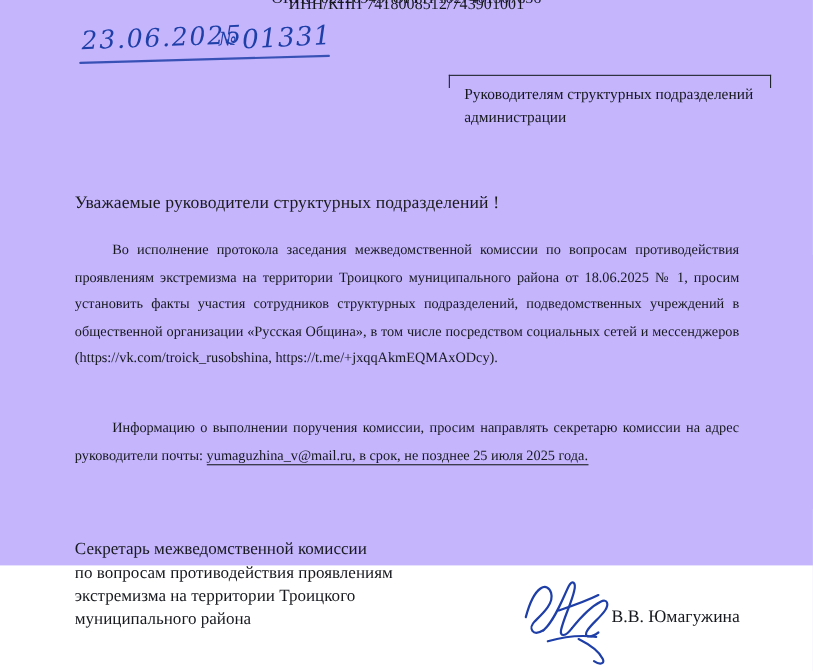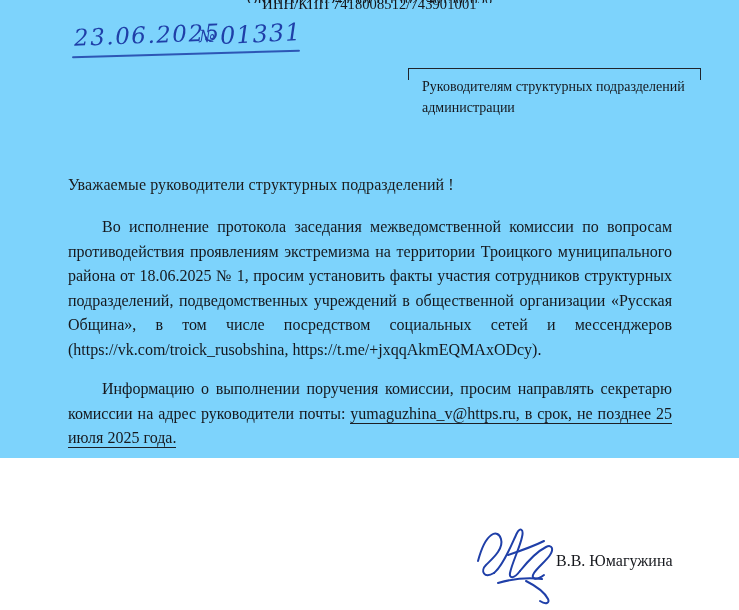--- a/index.html
+++ b/index.html
@@ -12,22 +12,22 @@
     background: #ffffff;
     font-family: "Liberation Serif", serif;
     color: #1b1b1b;
     overflow: hidden;
     position: relative;
   }
 
   .page {
     position: relative;
     width: 739px;
-    height: 458px;
-    background: #7dd3fc;
+    height: 514px;
+    background: #c4b5fd;
   }
 
   
   .header-block {
     position: absolute;
     top: -4px;
     left: 0;
     width: 739px;
     text-align: center;
     font-size: 14.5px;
@@ -133,21 +133,21 @@
     width: 604px;
     text-align: left;
     font-size: 16px;
     letter-spacing: 0.1px;
   }
 
   .para {
     position: absolute;
     left: 68px;
     width: 604px;
-    font-size: 16px;
+    font-size: 13px;
     line-height: 24.5px;
     text-align: justify;
     text-justify: inter-word;
     text-indent: 34px;
     color: #16181d;
   }
   .para-1 { top: 215px; }
   .para-2 { top: 377px; }
   .u-line {
     border-bottom: 1.3px solid #1c1f25;
@@ -219,23 +219,29 @@
     <div class="addressee-text">Руководителям структурных подразделений администрации</div>
   </div>
 
   <div class="salutation">Уважаемые руководители структурных подразделений !</div>
 
   <div class="para para-1">
     <span>Во исполнение протокола заседания межведомственной комиссии по вопросам противодействия проявлениям экстремизма на территории Троицкого муниципального района от 18.06.2025 № 1, просим  установить факты участия сотрудников структурных подразделений, подведомственных учреждений в общественной организации «Русская Община»,  в том числе посредством социальных сетей и мессенджеров </span><span>(https://vk.com/troick_rusobshina, https://t.me/+jxqqAkmEQMAxODcy).</span>
   </div>
 
   <div class="para para-2">
-    <span>Информацию о выполнении поручения комиссии, просим направлять секретарю комиссии на адрес руководители почты: </span><span class="u-line">yumaguzhina_v@https.ru</span><span class="u-line">, в срок, не позднее 25 июля 2025 года.</span>
-  </div>
-
+    <span>Информацию о выполнении поручения комиссии, просим направлять секретарю комиссии на адрес руководители почты: </span><span class="u-line">yumaguzhina_v@mail.ru</span><span class="u-line">, в срок, не позднее 25 июля 2025 года.</span>
+  </div>
+
+  <div class="sig-block">
+    <div>Секретарь межведомственной комиссии</div>
+    <div>по вопросам противодействия проявлениям</div>
+    <div>экстремизма на территории Троицкого</div>
+    <div>муниципального района</div>
+  </div>
 
   <div class="sig-name">В.В. Юмагужина</div>
 
   <svg class="signature-svg" viewBox="0 0 120 86">
     <g fill="none" stroke="#1f3fa8" stroke-width="2" stroke-linecap="round" stroke-linejoin="round">
       <path d="M10 40 C 18 10, 30 8, 33 18 C 36 28, 24 38, 18 44 C 12 50, 16 58, 26 52"></path>
       <path d="M26 52 C 36 44, 44 22, 49 12 C 52 6, 56 8, 54 16 C 52 26, 44 42, 42 52 C 41 58, 46 58, 52 50"></path>
       <path d="M40 34 C 52 30, 64 26, 76 20"></path>
       <path d="M52 50 C 60 40, 70 30, 78 26 C 84 23, 86 28, 82 34 C 78 40, 70 46, 66 52 C 62 58, 68 60, 76 54"></path>
       <path d="M58 60 C 66 64, 76 70, 80 78 C 82 82, 78 84, 72 80"></path>

